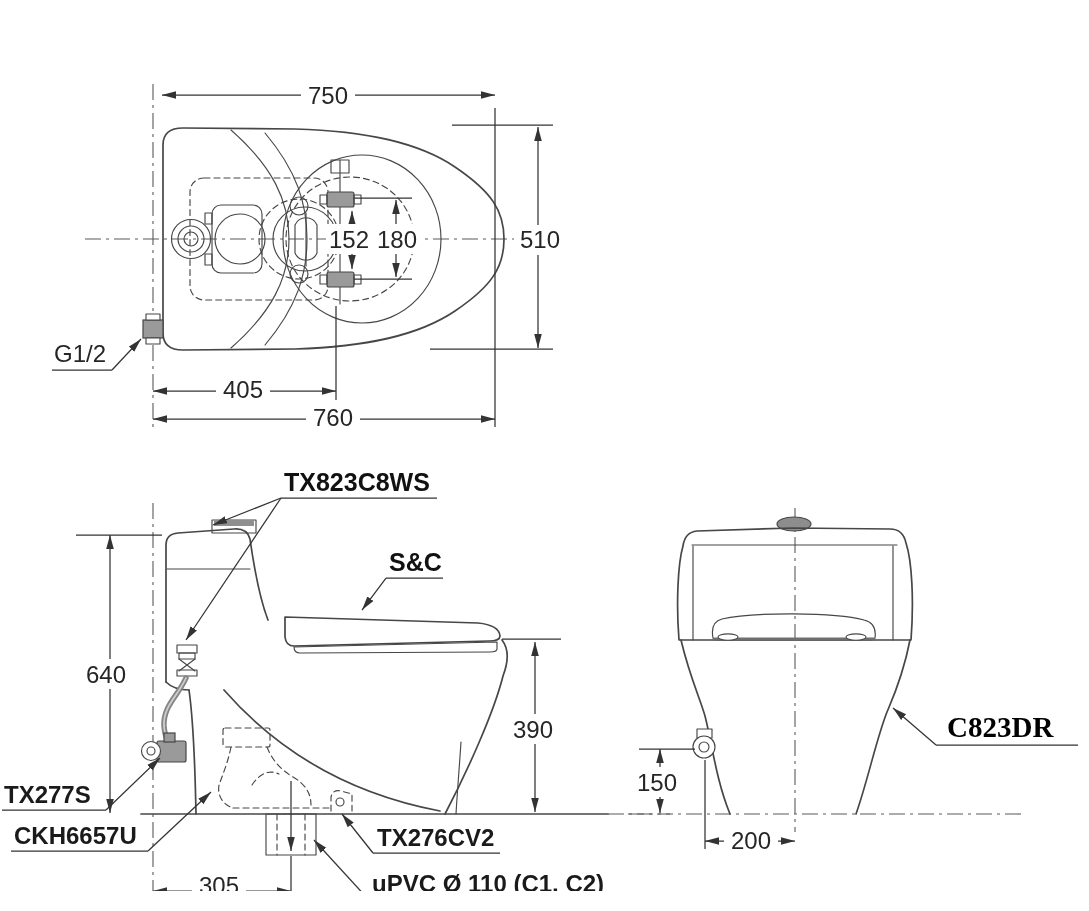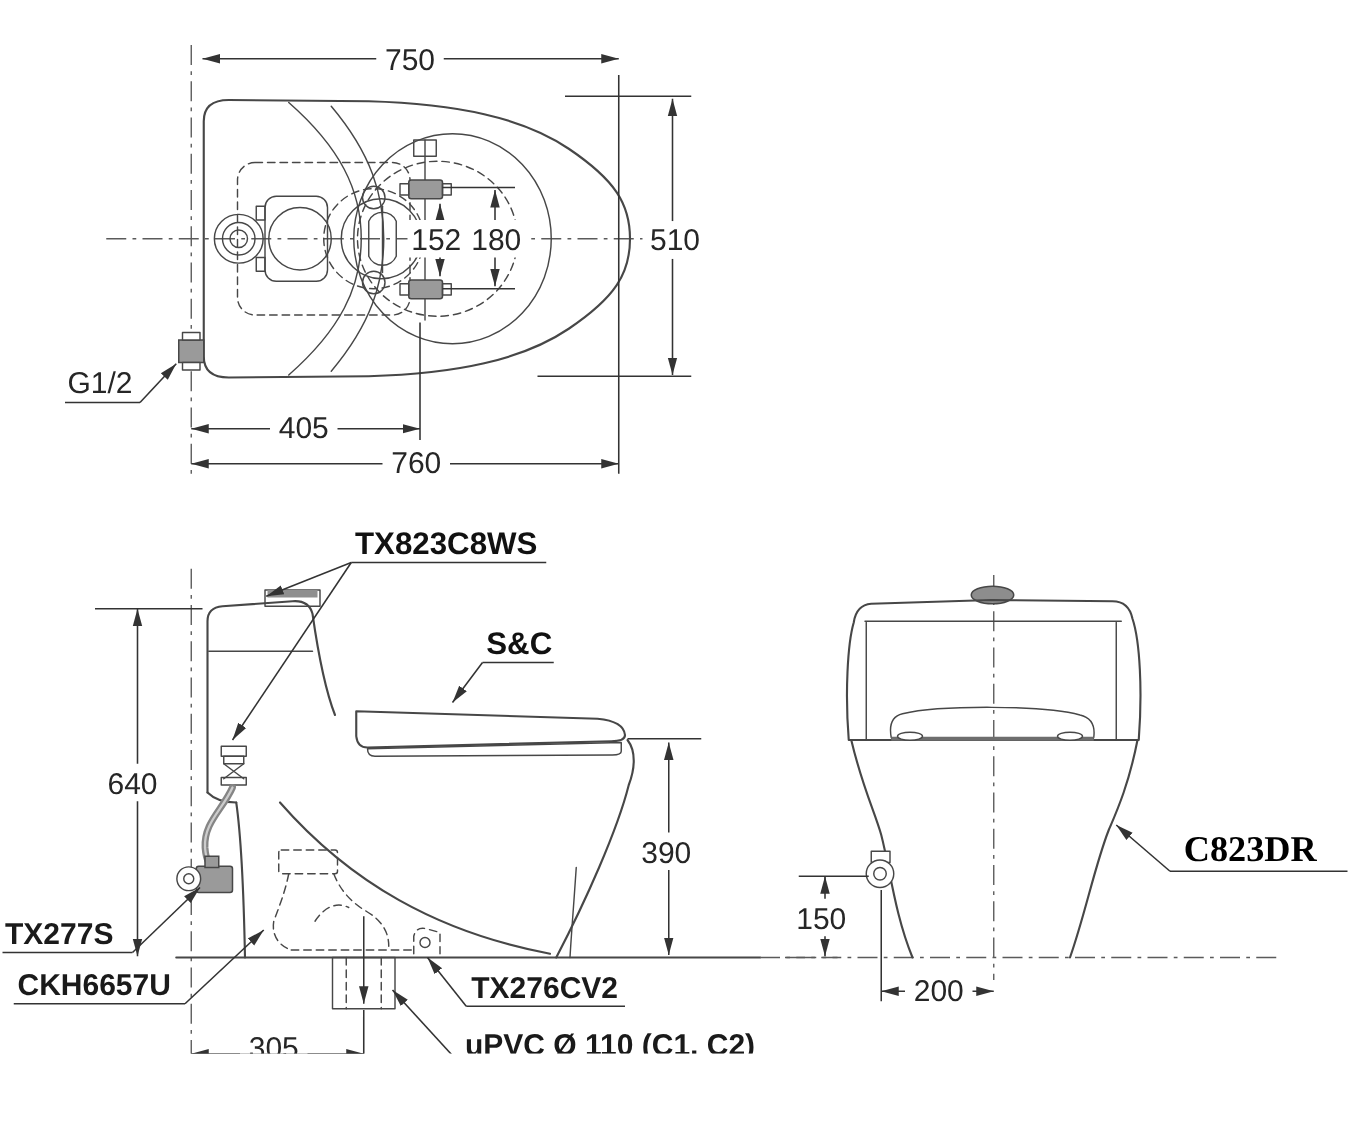--- a/index.html
+++ b/index.html
@@ -1,16 +1,16 @@
 <!DOCTYPE html>
 <html><head>
 <meta charset="utf-8">
 <style>
   html,body{margin:0;padding:0;background:#fff;}
-  .page{width:1089px;height:843px;background:#ffffff;position:relative;overflow:hidden;}
+  .page{width:1089px;height:843px;background:#ffffff;position:relative;overflow:hidden;margin-top:48px;}
   svg{display:block;}
   
   .s  {stroke:#474747;stroke-width:1.7;fill:none;stroke-linecap:round;stroke-linejoin:round;}
   .t  {stroke-width:1.15;}
   .d  {stroke-dasharray:6 4;}
   .cl {stroke:#5a5a5a;stroke-width:1.1;fill:none;stroke-dasharray:16 5 3 5;}
   .dm {stroke:#333333;stroke-width:1.25;fill:none;}
   .gf {fill:#9a9a9a;stroke:#474747;stroke-width:1.2;}
   .wf {fill:#ffffff;}
   .hose{stroke:#858585;stroke-width:5.5;fill:none;stroke-linecap:round;}

